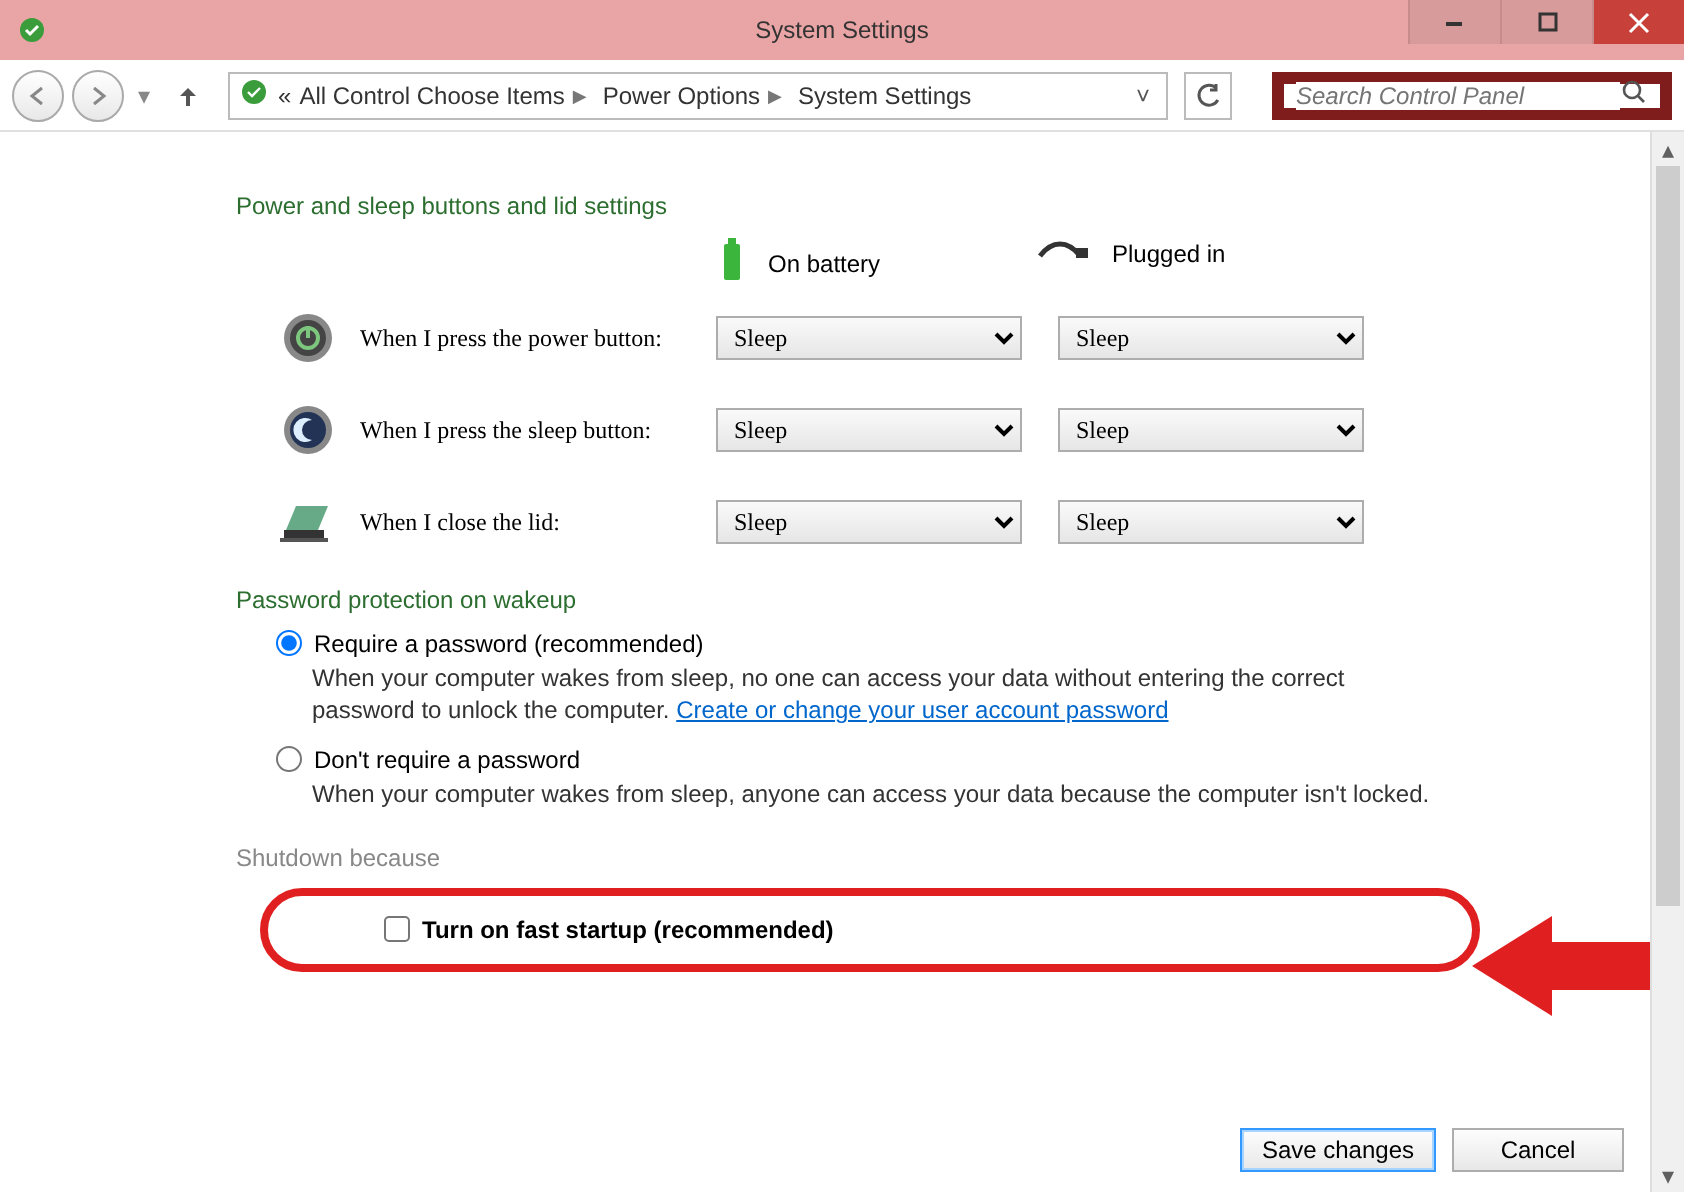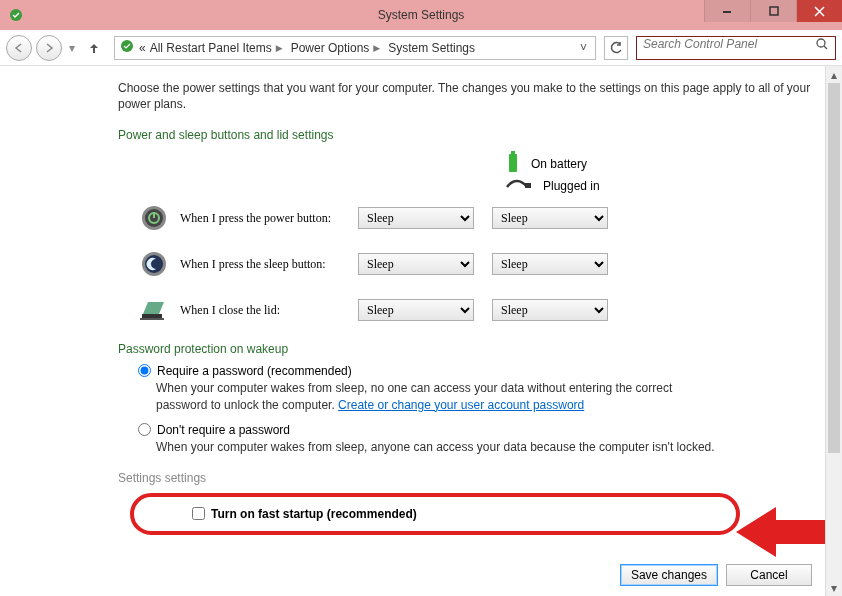--- a/index.html
+++ b/index.html
@@ -15,39 +15,39 @@
 
     .navbar { height: 36px; border-bottom: 1px solid #e0e0e0; display: flex; align-items: center; padding: 0 6px; gap: 4px; background:#fff;}
     .nav-arrow { width: 26px; height: 26px; border: 1px solid #aaa; border-radius: 50%; display: flex; align-items: center; justify-content: center; background: linear-gradient(#fff,#e8e8e8); color:#888;}
     .nav-dd { width:12px; display:flex; align-items:center; justify-content:center; color:#888;}
     .nav-up { width: 24px; height:24px; display:flex;align-items:center;justify-content:center; color:#555;}
     .addressbar { flex: 1; height: 24px; border: 1px solid #bbb; display: flex; align-items: center; padding: 0 4px; gap: 4px; margin: 0 4px;}
     .crumb { display: flex; align-items: center; color: #333; cursor: default; white-space: nowrap;}
     .crumb .sep { color: #777; margin: 0 4px; font-size: 9px;}
     .addr-dd { margin-left: auto; color:#555; padding:0 4px;}
     .refresh-btn { width: 24px; height: 24px; border: 1px solid #bbb; display:flex;align-items:center;justify-content:center; color:#555;}
-    .searchbox { width: 200px; height: 24px; border: 1px solid #7f1d1d; display: flex; align-items: flex-start; padding: 0 6px; margin-left:4px;}
+    .searchbox { width: 200px; height: 24px; border: 6px solid #7f1d1d; display: flex; align-items: center; padding: 0 6px; margin-left:16px;}
     .searchbox input { border: none; outline: none; flex: 1; font-size: 12px; font-style: italic; color: #999; font-family:inherit;}
     .search-icon-svg { color: #555; }
 
     .content-wrap { position: relative; height: calc(596px - 30px - 36px); }
     .content { padding: 14px 30px 10px 118px; height: 100%; position:relative;}
     .scrolltrack { position:absolute; right:0; top:0; width:17px; height:100%; background:#f0f0f0; border-left:1px solid #ddd;}
     .scroll-up,.scroll-down{height:17px;display:flex;align-items:center;justify-content:center;color:#606060;background:#f0f0f0;}
     .scroll-thumb{background:#cdcdcd;margin:0 2px;height:370px;border-radius:0;}
 
     .intro { color: #333; margin-bottom: 14px; line-height: 1.35; }
     .section-title { color: #2c6e2f; font-size: 12px; margin: 16px 0 8px 0; }
-    .setting-header-row { display: flex; padding-left: 240px; margin-bottom:8px; align-items:center;flex-direction:column;}
+    .setting-header-row { display: flex; padding-left: 240px; margin-bottom:8px; align-items:flex-start;}
     .hdr-col { width: 160px; display:flex; align-items:center; gap:10px;}
     .setting-row { display:flex; align-items:center; margin: 8px 0 14px 20px; font-family: Liberation Serif, serif;}
     .setting-icon { width:32px; height:32px; margin-right:10px; display:flex; align-items:center; justify-content:center;}
     .setting-label { width: 178px; }
     .setting-selects { display:flex; gap:18px;}
-    select.combo { width: 116px; height:22px; border:1px solid #adadad; background:linear-gradient(#fafafa,#e6e6e6); font-family:inherit; font-size:12px; padding:0 4px;}
+    select.combo { width: 153px; height:22px; border:1px solid #adadad; background:linear-gradient(#fafafa,#e6e6e6); font-family:inherit; font-size:12px; padding:0 4px;}
 
     .radio-row { margin: 6px 0 2px 20px; display:flex; align-items:flex-start; gap:6px;}
     .radio-desc { margin: 2px 0 10px 38px; color:#333; line-height:1.35; max-width:560px;}
     a.link { color: #0066cc; }
 
     .highlight-box { border: 4px solid #e02020; border-radius: 28px; padding: 10px 18px; margin: 6px 0 0 12px; width: 610px; position:relative;}
     .fast-title { font-weight: bold; display:flex; align-items:center; gap:6px;padding-left:40px;}
     .fast-desc { margin-top:2px; color:#333; padding-left:20px;}
     .big-arrow { position: absolute; right: -110px; top: 10px; }
 
@@ -105,21 +105,21 @@
         <path d="M7 3L3 7h3v5h2V7h3z" fill="#555"></path>
       </svg>
     </div>
   <div class="addressbar">
     <span><svg width="16" height="16">
           <circle cx="8" cy="8" r="6" fill="#3a9c3a"></circle>
           <path d="M5 8l2 2 4-4" stroke="#fff" stroke-width="1.2" fill="none"></path>
         </svg></span>
     <span class="crumb">«</span>
     <span class="crumb">
-        <span>All Restart Panel Items</span>
+        <span>All Control Choose Items</span>
         <span class="sep">▶</span>
       </span>
     <span class="crumb">
         <span>Power Options</span>
         <span class="sep">▶</span>
       </span>
     <span class="crumb">
         <span>System Settings</span>
       </span>
     <span class="addr-dd">˅</span>
@@ -134,21 +134,20 @@
     <input placeholder="Search Control Panel" style="">
     <span class="search-icon-svg"><svg width="14" height="14">
           <circle cx="6" cy="6" r="4" stroke="#555" fill="none" stroke-width="1.3"></circle>
           <path d="M9 9l3 3" stroke="#555" stroke-width="1.3"></path>
         </svg></span>
   </div>
 </div>
 
 <div class="content-wrap">
   <div class="content">
-    <p class="intro">Choose the power settings that you want for your computer. The changes you make to the settings on this page apply to all of your power plans.</p>
     <div class="section-title">Power and sleep buttons and lid settings</div>
 
     <div class="setting-header-row">
       <div class="hdr-col">
         <span><svg width="16" height="24">
               <rect x="4" y="4" width="8" height="18" rx="1" fill="#3cb53c"></rect>
               <rect x="6" y="1" width="4" height="3" fill="#3cb53c"></rect>
             </svg></span>
         <span>On battery</span>
       </div>
@@ -214,21 +213,21 @@
     </div>
     <div class="radio-desc">
       <span>When your computer wakes from sleep, no one can access your data without entering the correct password to unlock the computer. </span><a href="#" class="link">Create or change your user account password</a>
     </div>
     <div class="radio-row">
       <input type="radio" style="">
       <span>Don't require a password</span>
     </div>
     <div class="radio-desc">When your computer wakes from sleep, anyone can access your data because the computer isn't locked.</div>
 
-    <div class="section-title cut" style="position:relative;">Settings settings</div>
+    <div class="section-title cut" style="position:relative;">Shutdown because</div>
 
     <div class="highlight-box">
       <div class="fast-title">
         <input type="checkbox" style="">
         <span>Turn on fast startup (recommended)</span>
       </div>
       <div class="big-arrow">
         <svg width="110" height="50">
             <polygon points="0,25 40,0 40,13 110,13 110,37 40,37 40,50" fill="#e02020"></polygon>
           </svg>

